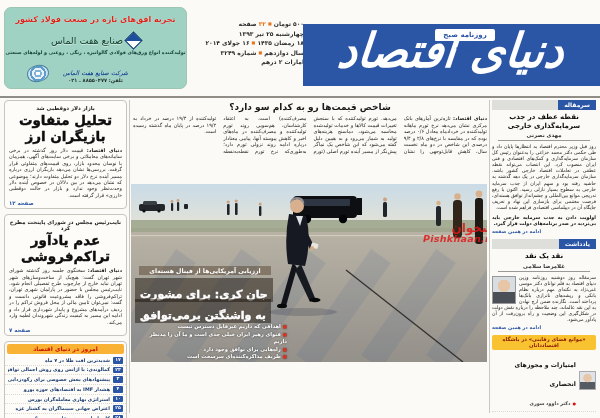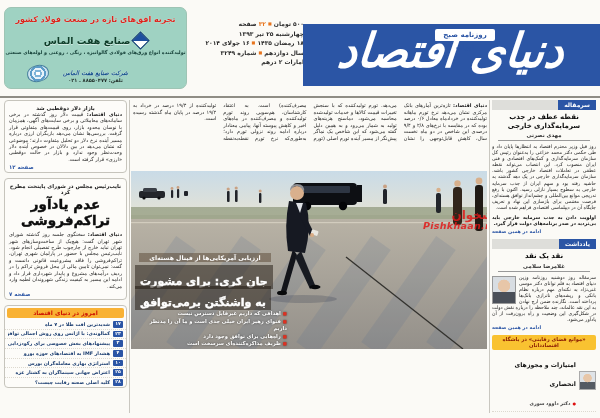--- a/index.html
+++ b/index.html
@@ -7,21 +7,21 @@
   .rtl{direction:rtl;}
   
   .ad{position:absolute;left:4px;top:7px;width:181px;height:80px;border-radius:7px;border:1px solid #9ec4b4;
       background:radial-gradient(circle at 85% 110%, #2f7f8f 0 26%, transparent 27%),
                  radial-gradient(circle at 10% -30%, #7fd0c0 0 40%, transparent 41%),
                  linear-gradient(120deg,#a8d8c9,#62b5a2 45%,#d6ecе2 75%,#8fc8b6);
       background-color:#9fd2c2;overflow:hidden;}
   .ad-head{color:#d9251c;font-weight:bold;font-size:8px;text-align:center;margin-top:7px;text-shadow:0 0 1px #fff;}
   .ad-brandrow{display:flex;direction:rtl;justify-content:center;align-items:center;gap:4px;margin-top:10px;}
   .diamond{width:11px;height:11px;background:linear-gradient(135deg,#1d4f9e 50%,#fff 50%);transform:rotate(45deg);border:1px solid #123a74;}
-  .ad-brand{color:#0d3c28;font-weight:bold;font-size:9.5px;text-shadow:0 1px 0 rgba(255,255,255,.5);}
+  .ad-brand{color:#0d3c28;font-weight:normal;font-size:9.5px;text-shadow:0 1px 0 rgba(255,255,255,.5);}
   .ad-desc{font-size:4.8px;color:#17423a;text-align:center;margin-top:3px;font-weight:bold;}
   .ad-bottom{position:absolute;bottom:5px;left:0;right:0;text-align:center;}
   .ad-brand2{font-size:6px;color:#14508c;font-weight:bold;font-style:italic;text-shadow:0 0 1px #fff;}
   .ad-phone{font-size:5px;color:#23322c;font-weight:bold;margin-top:1px;}
   .coil{position:absolute;left:22px;bottom:6px;width:20px;height:15px;border-radius:50% / 46%;
         background:radial-gradient(circle at 50% 50%, #fff 0 2px, #7fb4d8 2px 4px, #e8f2fa 4px 6px, #5d9cc8 6px 8px, #cfe4f2 8px);
         border:1px solid #48809f;transform:rotate(-12deg);}
   
   .info{position:absolute;left:186px;top:19px;width:118px;text-align:right;font-size:6px;line-height:9.6px;color:#2c2c2c;font-weight:bold;}
   .info .orange{color:#e8751e;}
@@ -127,20 +127,21 @@
   </div>
 
   <div class="toprule"></div>
   <div class="vdiv" style="left:129px"></div>
   <div class="vdiv" style="left:489px"></div>
 
   <div class="leftcol rtl">
 
     <div class="story">
       <div class="kick">بازار دلار دوقطبی شد</div>
+      <div class="lhead">تحلیل متفاوت بازیگران ارز</div>
       <div class="sbody"><b>دنیای اقتصاد:</b><span> قیمت دلار روز گذشته در برخی سامانه‌های معاملاتی و برخی سایت‌های آگهی، همزمان با نوسان محدود بازار، روی قیمت‌های متفاوتی قرار گرفت. بررسی‌ها نشان می‌دهد بازیگران ارزی درباره مسیر آینده نرخ دلار دو تحلیل متفاوت دارند؛ موضوعی که نشان می‌دهد در بین دلالان در خصوص آینده دلار وحدت‌نظر وجود ندارد و بازار در حالت دوقطبی «ارزی» قرار گرفته است.</span></div>
       <div class="pageref">صفحه ۱۲</div>
     </div>
 
     <div class="story">
       <div class="kick">نایب‌رئیس مجلس در شورای پایتخت مطرح کرد</div>
       <div class="lhead">عدم یادآور تراکم‌فروشی</div>
       <div class="sbody"><b>دنیای اقتصاد:</b><span> سخنگوی جلسه روز گذشته شورای شهر تهران گفت: هیچ‌یک از ساخت‌وسازهای شهر تهران نباید خارج از چارچوب طرح تفصیلی انجام شود. نایب‌رئیس مجلس با حضور در پارلمان شهری تهران، تراکم‌فروشی را فاقد مشروعیت قانونی دانست و گفت: نمی‌توان تامین مالی از محل فروش تراکم را در ردیف درآمدهای مشروع و پایدار شهرداری قرار داد و ادامه این مسیر به کیفیت زندگی شهروندان لطمه وارد می‌کند.</span></div>
       <div class="pageref">صفحه ۷</div>
     </div>
@@ -172,20 +173,21 @@
           <span class="ttext">اعتراض جهانی سینماگران به کشتار غزه</span>
         </div>
       <div class="trow">
           <span class="badge">۲۸</span>
           <span class="ttext">کلید اصلی صحنه رقابت چیست؟</span>
         </div>
     </div>
   </div>
 
   <div class="mid">
+    <div class="mkick rtl">شاخص قیمت‌ها رو به کدام سو دارد؟</div>
     <div class="mbody rtl"><b>دنیای اقتصاد:</b><span> تازه‌ترین آمارهای بانک مرکزی نشان می‌دهد نرخ تورم ماهانه تولیدکننده در خردادماه معادل ۰/۶ درصد بوده که در مقایسه با نرخ‌های ۲/۸ و ۹/۴ درصدی این شاخص در دو ماه نخست سال، کاهش قابل‌توجهی را نشان می‌دهد. تورم تولیدکننده که با سنجش تغییرات قیمت کالاها و خدمات تولیدشده محاسبه می‌شود، دماسنج هزینه‌های تولید به شمار می‌رود و به همین دلیل گفته می‌شود که این شاخص یک نماگر پیش‌نگر از مسیر آینده تورم اصلی (تورم مصرف‌کننده) است. به اعتقاد کارشناسان، هم‌سویی روند تورم تولیدکننده و مصرف‌کننده در ماه‌های اخیر و کاهش پیوسته آنها، پیامی معنادار درباره ادامه روند نزولی تورم دارد؛ به‌طوری‌که نرخ تورم نقطه‌به‌نقطه تولیدکننده از ۱۹/۴ درصد در خرداد به ۱۹/۲ درصد در پایان ماه گذشته رسیده است.</span></div>
 
     <div class="photo">
       <svg width="356" height="178" viewBox="0 0 356 178">
         <defs>
           <linearGradient id="sky" x1="0" y1="0" x2="0" y2="1">
               <stop offset="0" stop-color="#c9dbe7"></stop>
               <stop offset="1" stop-color="#e9e4d3"></stop>
             </linearGradient>
           <linearGradient id="gnd" x1="0" y1="0" x2="0" y2="1">

